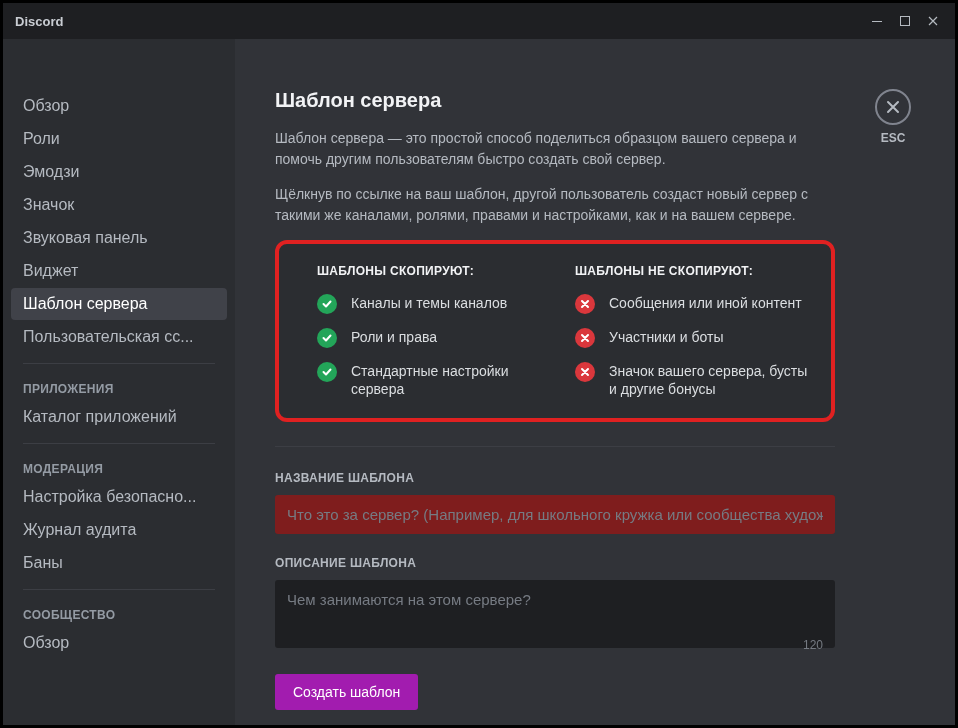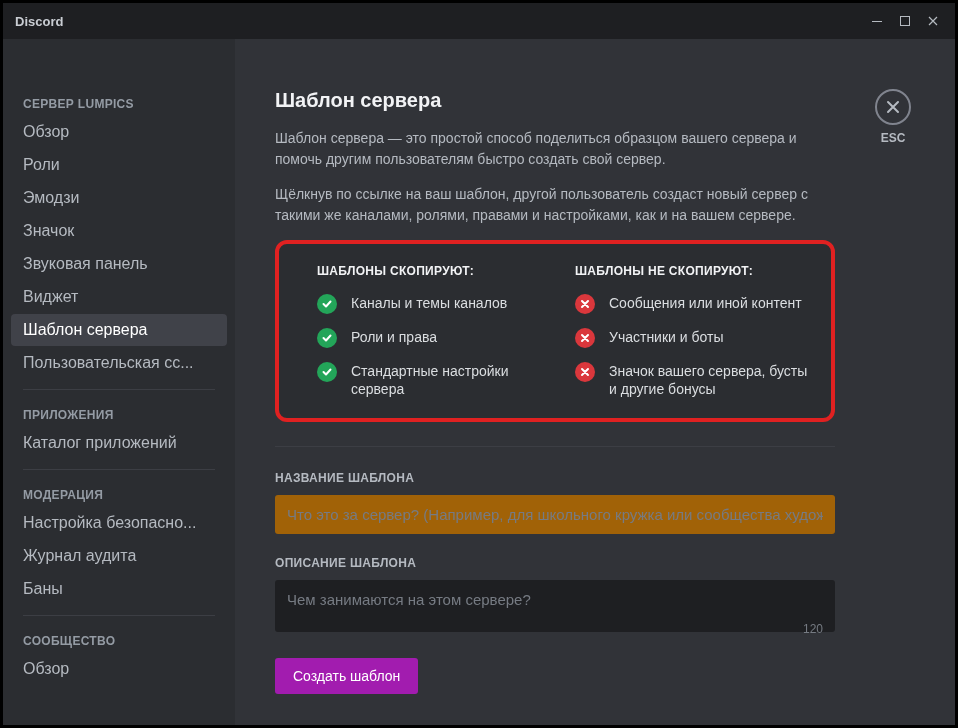--- a/index.html
+++ b/index.html
@@ -99,40 +99,40 @@
   display: flex; align-items: center; justify-content: center;
   flex-shrink: 0;
   margin-top: 0;
 }
 .check-icon { background: #23a559; }
 .cross-icon { background: #da373c; }
 .hr { height: 1px; background: #3c3e44; margin: 0 0 24px 0; max-width: 560px; }
 .field-label { font-size: 12px; font-weight: 700; color: #b5bac1; text-transform: uppercase; margin-bottom: 10px; letter-spacing: 0.3px; }
 .text-input {
   width: 100%; max-width: 560px;
-  background: #a16207;
+  background: #7f1d1d;
   border: none; border-radius: 3px;
   padding: 11px 12px;
   font-size: 15px;
   color: #dbdee1;
   outline: none;
   margin-bottom: 22px;
 }
 .text-input::placeholder { color: #767b83; }
 .textarea-wrap { position: relative; max-width: 560px; margin-bottom: 22px; }
 .text-area {
   width: 100%;
   background: #1e1f22;
   border: none; border-radius: 3px;
   padding: 11px 12px;
   font-size: 15px;
   color: #dbdee1;
   outline: none;
   resize: none;
-  height: 52px;
+  height: 68px;
   font-family: inherit;
 }
 .text-area::placeholder { color: #767b83; }
 .char-count { position: absolute; right: 12px; bottom: 0; font-size: 12px; color: #767b83; }
 .primary-btn {
   background: #a21caf;
   color: #fff;
   border: none; border-radius: 3px;
   padding: 10px 18px;
   font-size: 14px; font-weight: 500;
@@ -174,21 +174,20 @@
         <svg width="12" height="12" viewBox="0 0 12 12">
             <path d="M2 2 L10 10 M10 2 L2 10" stroke="currentColor" stroke-width="1.2"></path>
           </svg>
       </div>
     </div>
   </div>
 
   <div class="content-area">
 
     <div class="sidebar">
-      <div class="sidebar-header">СЕРВЕР LUMPICS</div>
       <div class="sidebar-item">Обзор</div>
       <div class="sidebar-item">Роли</div>
       <div class="sidebar-item">Эмодзи</div>
       <div class="sidebar-item">Значок</div>
       <div class="sidebar-item">Звуковая панель</div>
       <div class="sidebar-item">Виджет</div>
       <div class="sidebar-item selected">Шаблон сервера</div>
       <div class="sidebar-item">Пользовательская сс...</div>
       <div class="sidebar-divider"></div>
       <div class="sidebar-header">ПРИЛОЖЕНИЯ</div>

